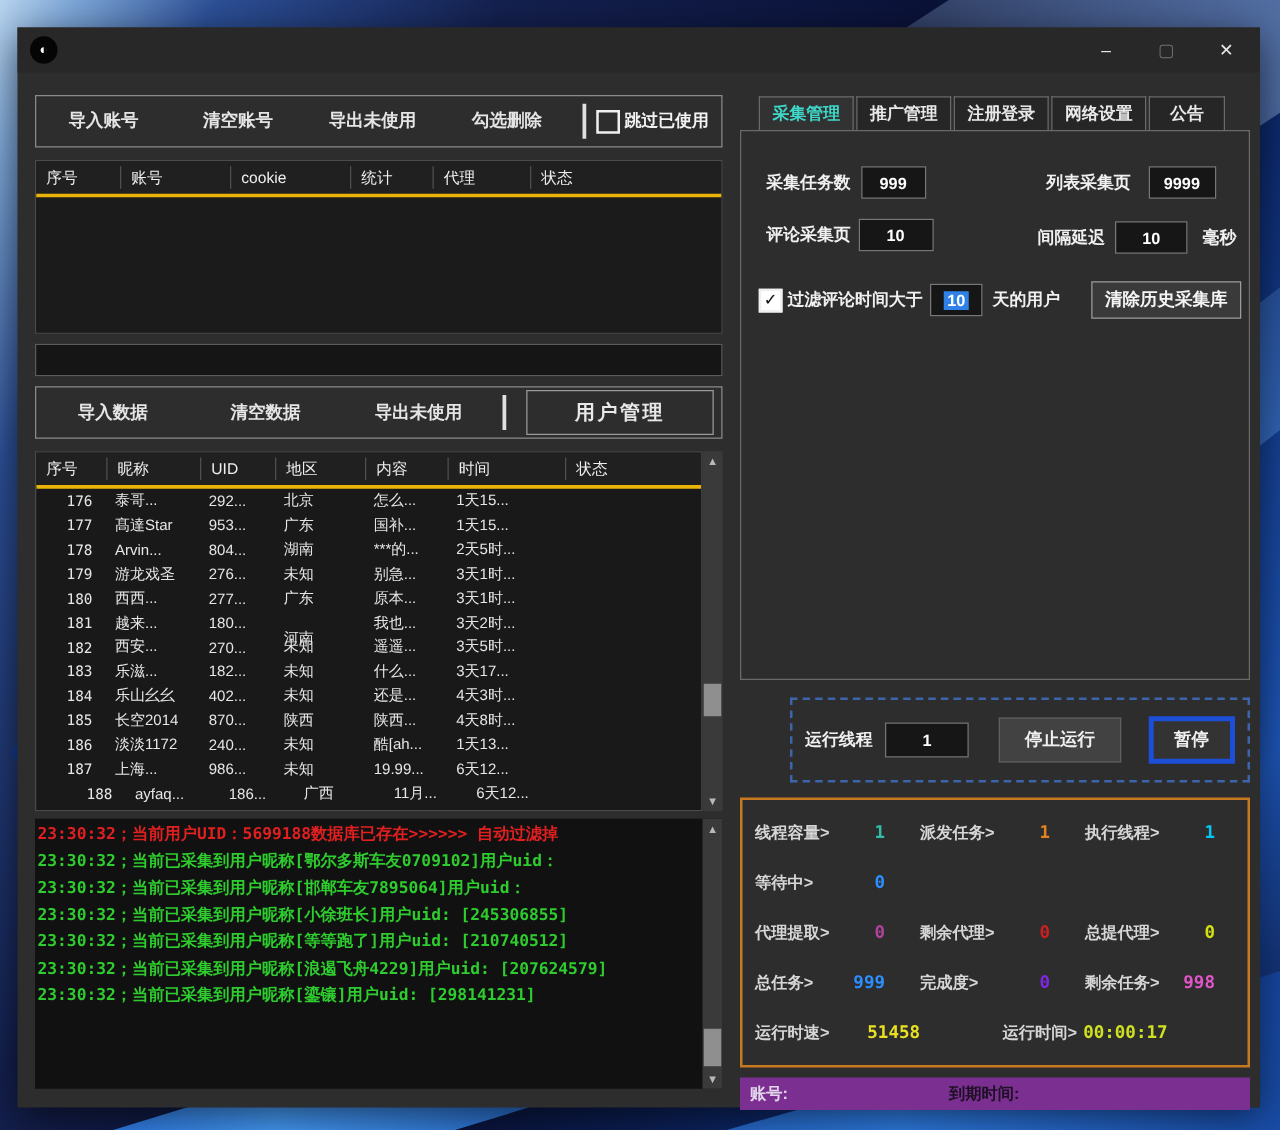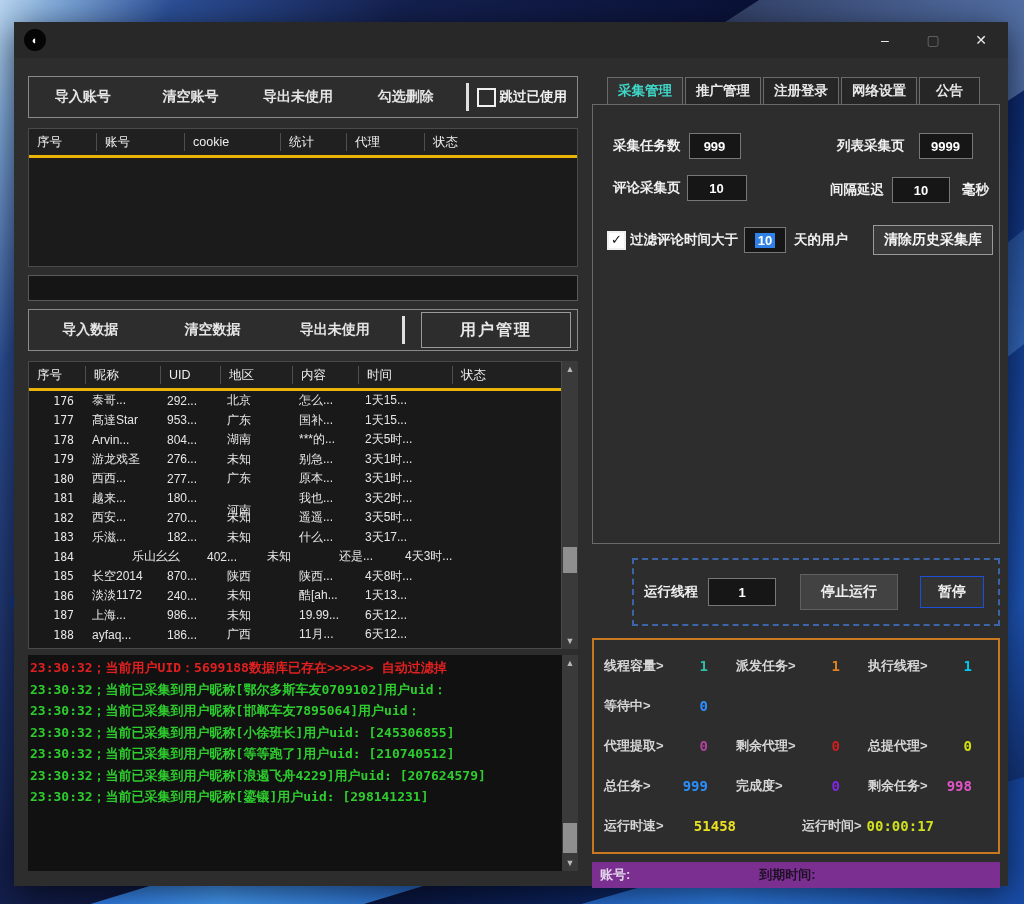--- a/index.html
+++ b/index.html
@@ -79,21 +79,21 @@
   .inbox{height:24px;border:1px solid #777;background:#161616;color:#fff;font-size:13px;
     display:flex;align-items:center;justify-content:center;font-weight:bold;}
   .selval{background:#2f81e8;color:#fff;padding:0 3px;}
   .clearbtn{height:28px;padding:0 10px;border:1px solid #9a9a9a;background:#3a3a3a;color:#f5f5f5;
     font-size:14px;font-weight:bold;display:flex;align-items:center;white-space:nowrap;}
   .rungroup{position:relative;margin-top:14px;margin-left:40px;height:64px;border:2px dashed #3c64a8;
     display:flex;align-items:center;padding:0 10px;}
   .runinput{width:66px;height:26px;margin-left:10px;}
   .stopbtn{width:96px;height:34px;background:#424242;border:1px solid #5f5f5f;color:#f0f0f0;
     font-size:14px;font-weight:bold;display:flex;align-items:center;justify-content:center;margin-left:24px;}
-  .pausebtn{width:62px;height:30px;background:#333;border:1px solid #1d4ed8;color:#f0f0f0;
+  .pausebtn{width:62px;height:30px;background:#333;border:4px solid #1d4ed8;color:#f0f0f0;
     font-size:14px;font-weight:bold;display:flex;align-items:center;justify-content:center;margin-left:22px;}
   .statsbox{margin-top:12px;height:200px;border:2px solid #c8781e;background:#2d2d2d;
     display:flex;flex-direction:column;justify-content:space-around;padding:6px 4px;}
   .stat-row{display:flex;}
   .stat-item{width:33.33%;display:flex;align-items:center;}
   .stat-item.half{width:50%;}
   .stat-label{font-size:13px;font-weight:bold;color:#d6d6d6;padding-left:6px;white-space:nowrap;}
   .stat-value{font-size:14px;font-weight:bold;margin:0 22px 0 auto;font-family:"DejaVu Sans Mono",monospace;}
   .stat-item.half .stat-value{margin-right:60px;}
   .footerbar{margin-top:8px;height:26px;background:#7b2f91;display:flex;align-items:center;position:relative;}
@@ -238,21 +238,21 @@
                 <div class="t2-cell c0" style="width: 45px;">183</div>
                 <div class="t2-cell c1" style="width: 69px;">乐滋...</div>
                 <div class="t2-cell c2" style="width: 54px;">182...</div>
                 <div class="t2-cell c3" style="width: 66px;">未知</div>
                 <div class="t2-cell c4" style="width: 60px;">什么...</div>
                 <div class="t2-cell c5" style="width: 88px;">3天17...</div>
                 <div class="t2-cell c6" style="flex: 1 1 0%;"></div>
               </div>
               <div class="t2-row">
                 <div class="t2-cell c0" style="width: 45px;">184</div>
-                <div class="t2-cell c1" style="width: 69px; margin-left: 40px;">乐山幺幺</div>
+                <div class="t2-cell c1" style="width: 69px;">乐山幺幺</div>
                 <div class="t2-cell c2" style="width: 54px;">402...</div>
                 <div class="t2-cell c3" style="width: 66px;">未知</div>
                 <div class="t2-cell c4" style="width: 60px;">还是...</div>
                 <div class="t2-cell c5" style="width: 88px;">4天3时...</div>
                 <div class="t2-cell c6" style="flex: 1 1 0%;"></div>
               </div>
               <div class="t2-row">
                 <div class="t2-cell c0" style="width: 45px;">185</div>
                 <div class="t2-cell c1" style="width: 69px;">长空2014</div>
                 <div class="t2-cell c2" style="width: 54px;">870...</div>
@@ -273,21 +273,21 @@
               <div class="t2-row">
                 <div class="t2-cell c0" style="width: 45px;">187</div>
                 <div class="t2-cell c1" style="width: 69px;">上海...</div>
                 <div class="t2-cell c2" style="width: 54px;">986...</div>
                 <div class="t2-cell c3" style="width: 66px;">未知</div>
                 <div class="t2-cell c4" style="width: 60px;">19.99...</div>
                 <div class="t2-cell c5" style="width: 88px;">6天12...</div>
                 <div class="t2-cell c6" style="flex: 1 1 0%;"></div>
               </div>
               <div class="t2-row">
-                <div class="t2-cell c0" style="width: 45px;">188</div>
+                <div class="t2-cell c0" style="width: 45px; margin-left: 16px;">188</div>
                 <div class="t2-cell c1" style="width: 69px;">ayfaq...</div>
                 <div class="t2-cell c2" style="width: 54px;">186...</div>
                 <div class="t2-cell c3" style="width: 66px;">广西</div>
                 <div class="t2-cell c4" style="width: 60px;">11月...</div>
                 <div class="t2-cell c5" style="width: 88px;">6天12...</div>
                 <div class="t2-cell c6" style="flex: 1 1 0%;"></div>
               </div>
               <div class="t2-row">
                 <div class="t2-cell c0" style="width: 45px;">189</div>
                 <div class="t2-cell c1" style="width: 69px;">BT莠</div>

